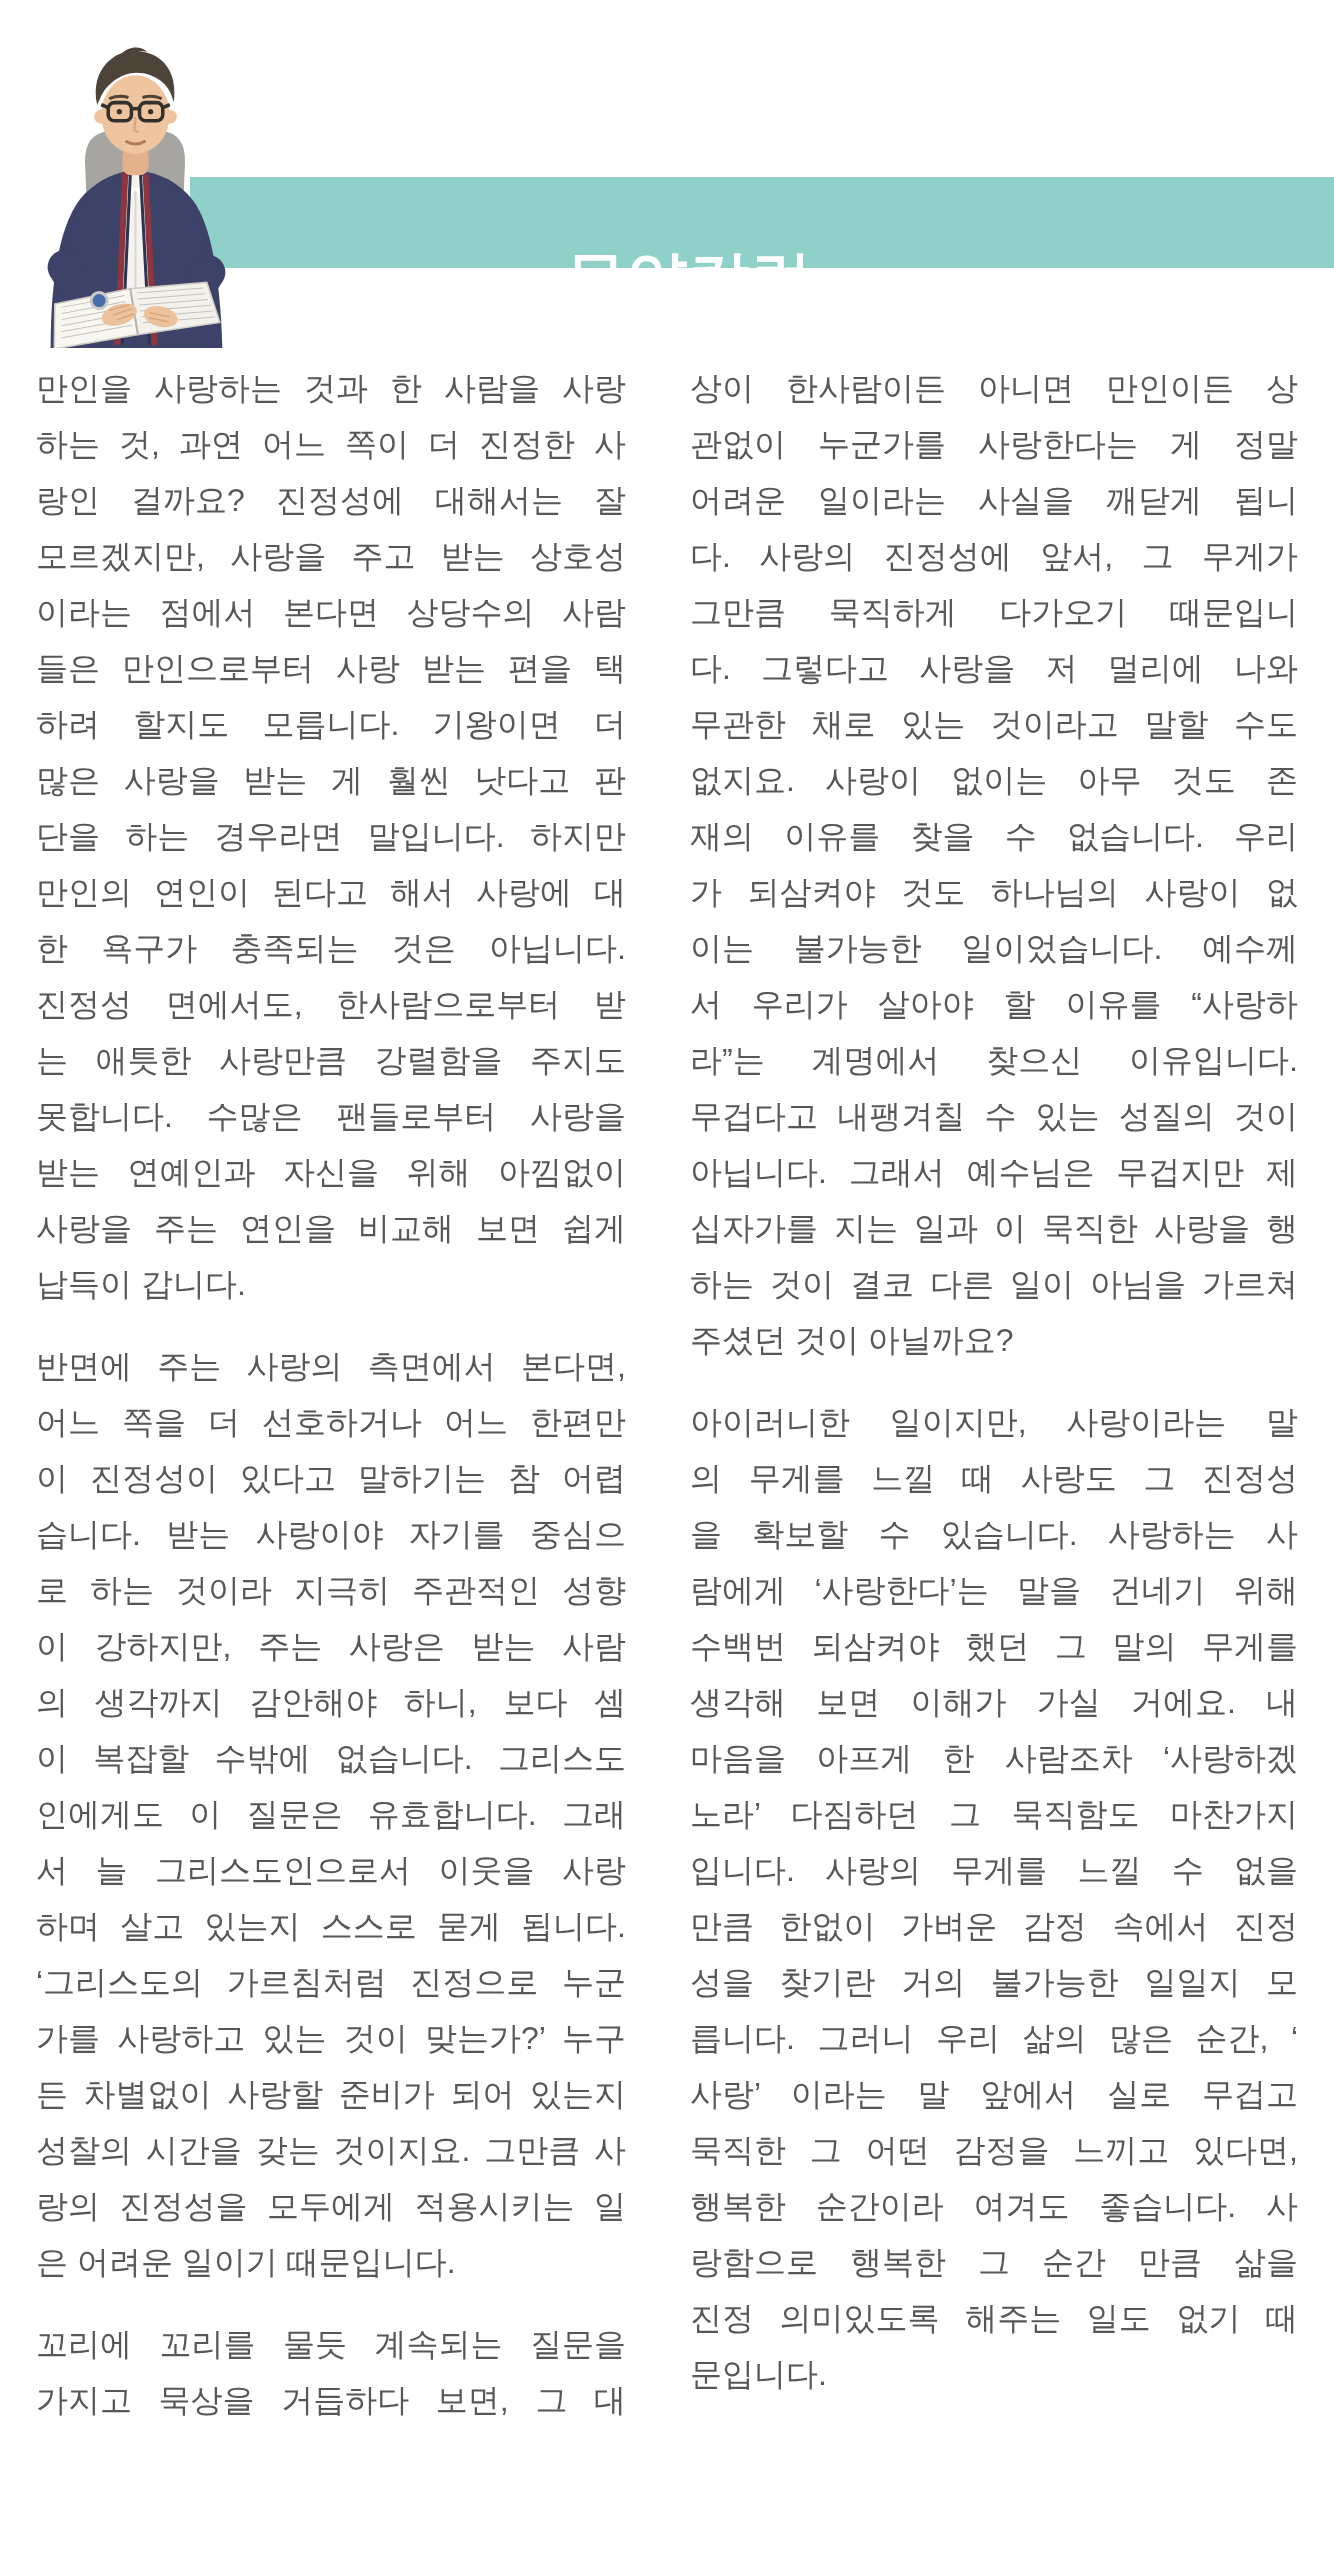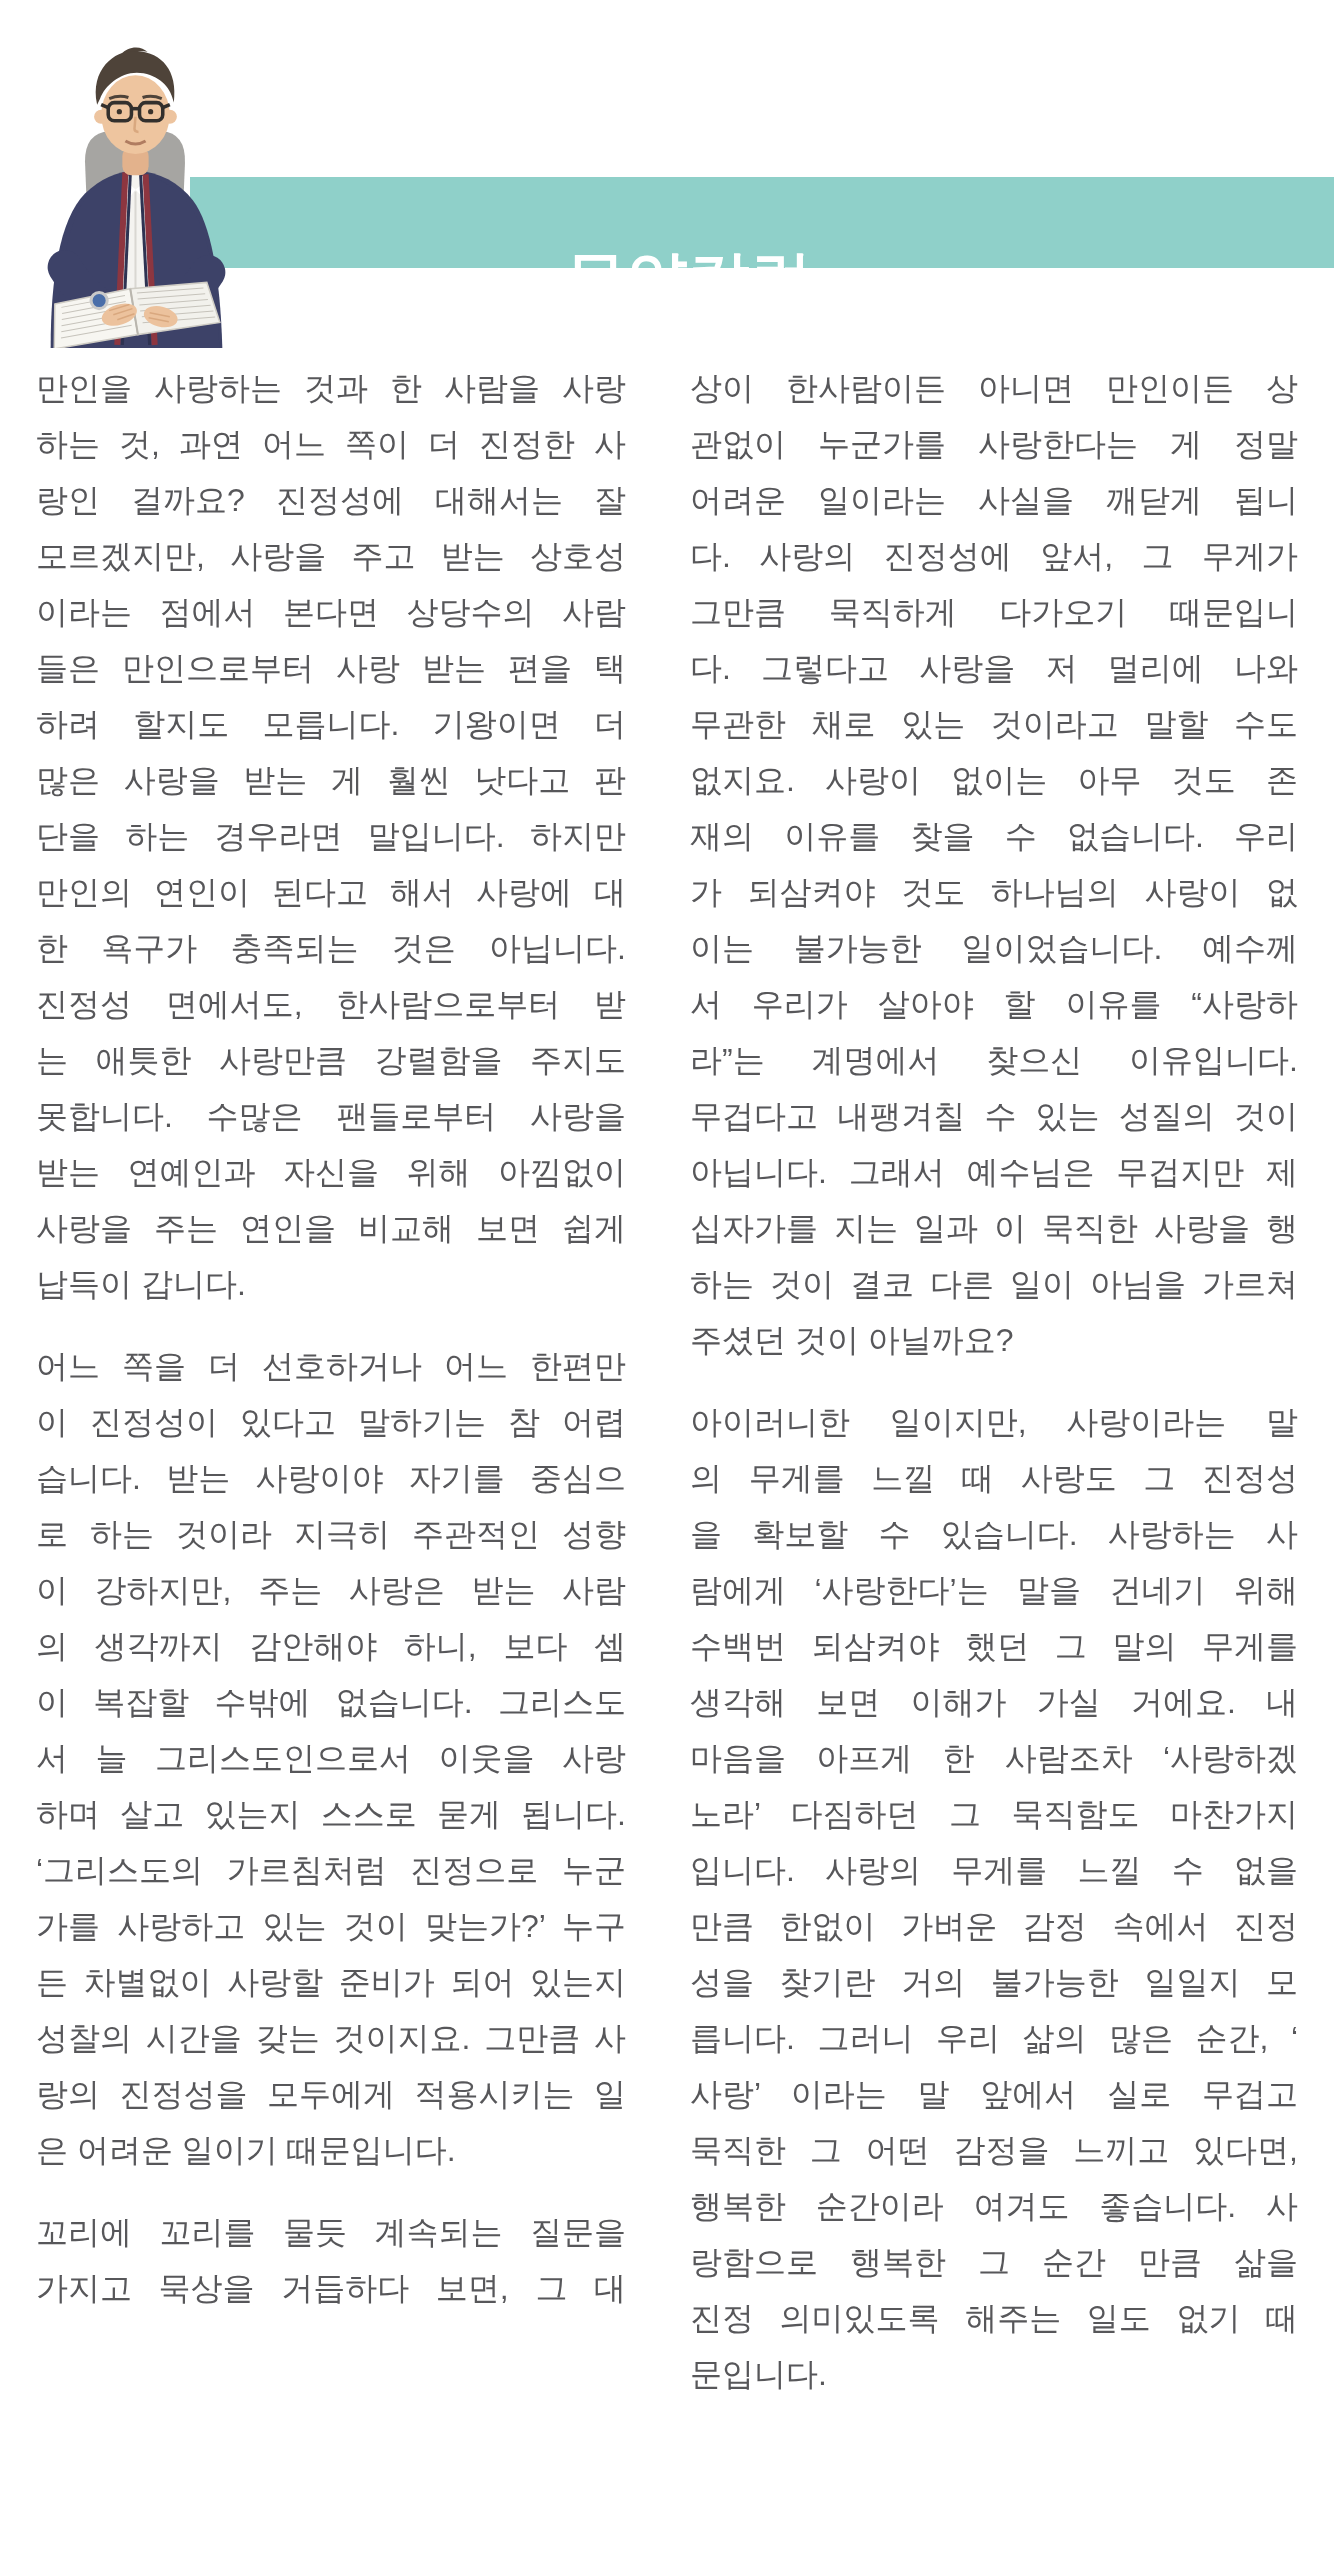--- a/index.html
+++ b/index.html
@@ -173,27 +173,29 @@
         <div class="line">만인의 연인이 된다고 해서 사랑에 대</div>
         <div class="line">한 욕구가 충족되는 것은 아닙니다.</div>
         <div class="line">진정성 면에서도, 한사람으로부터 받</div>
         <div class="line">는 애틋한 사랑만큼 강렬함을 주지도</div>
         <div class="line">못합니다. 수많은 팬들로부터 사랑을</div>
         <div class="line">받는 연예인과 자신을 위해 아낌없이</div>
         <div class="line">사랑을 주는 연인을 비교해 보면 쉽게</div>
         <div class="line last">납득이 갑니다.</div>
       </div>
       <div class="para">
+        <div class="line">반면에 주는 사랑의 측면에서 본다면,</div>
         <div class="line">어느 쪽을 더 선호하거나 어느 한편만</div>
         <div class="line">이 진정성이 있다고 말하기는 참 어렵</div>
         <div class="line">습니다. 받는 사랑이야 자기를 중심으</div>
         <div class="line">로 하는 것이라 지극히 주관적인 성향</div>
         <div class="line">이 강하지만, 주는 사랑은 받는 사람</div>
         <div class="line">의 생각까지 감안해야 하니, 보다 셈</div>
         <div class="line">이 복잡할 수밖에 없습니다. 그리스도</div>
+        <div class="line">인에게도 이 질문은 유효합니다. 그래</div>
         <div class="line">서 늘 그리스도인으로서 이웃을 사랑</div>
         <div class="line">하며 살고 있는지 스스로 묻게 됩니다.</div>
         <div class="line">‘그리스도의 가르침처럼 진정으로 누군</div>
         <div class="line">가를 사랑하고 있는 것이 맞는가?’ 누구</div>
         <div class="line">든 차별없이 사랑할 준비가 되어 있는지</div>
         <div class="line">성찰의 시간을 갖는 것이지요. 그만큼 사</div>
         <div class="line">랑의 진정성을 모두에게 적용시키는 일</div>
         <div class="line last">은 어려운 일이기 때문입니다.</div>
       </div>
       <div class="para">

